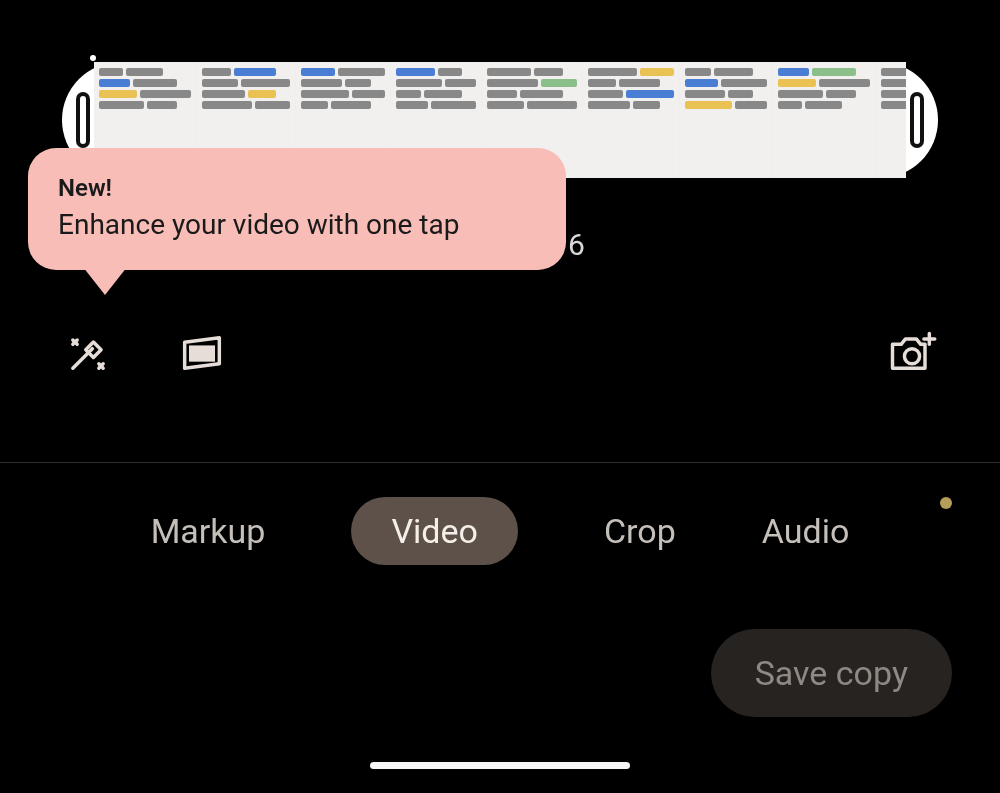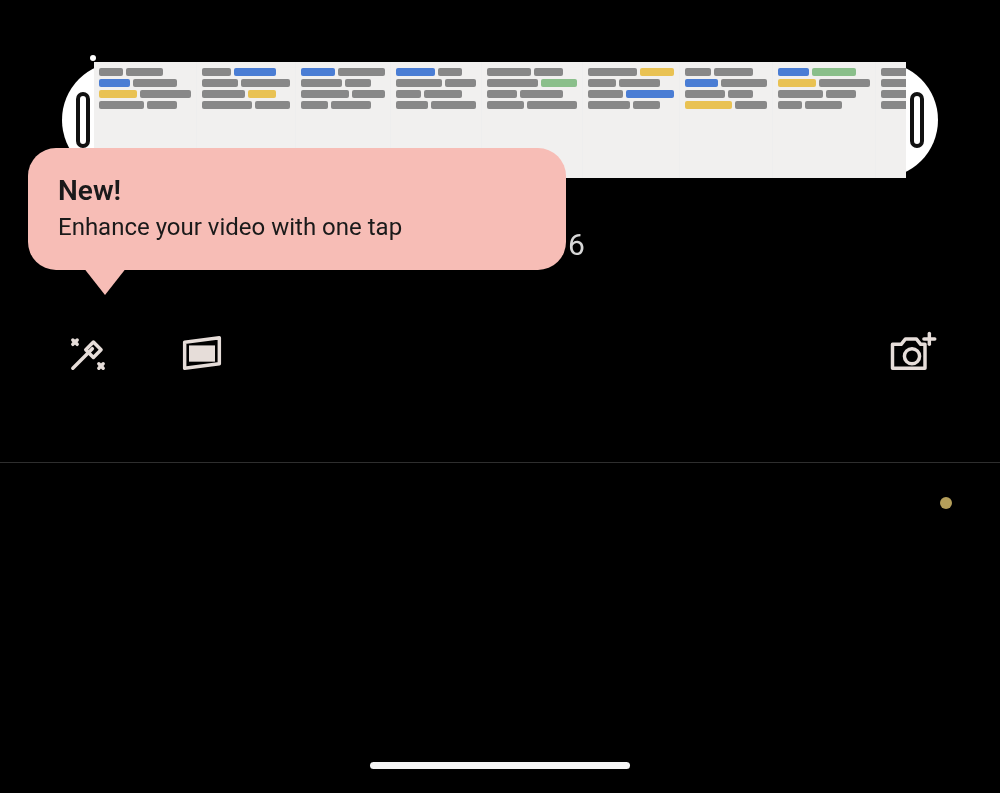--- a/index.html
+++ b/index.html
@@ -49,22 +49,22 @@
   
   .tooltip {
     position: absolute;
     left: 28px; top: 148px;
     width: 538px;
     background: #f7bdb6;
     border-radius: 28px;
     padding: 26px 30px 28px 30px;
     color: #1a1a1a;
   }
-  .tooltip .title { font-size: 28px; font-weight: 600; margin-bottom: 6px; }
-  .tooltip .body  { font-size: 24px; font-weight: 400; line-height: 1.2; }
+  .tooltip .title { font-size: 24px; font-weight: 600; margin-bottom: 6px; }
+  .tooltip .body  { font-size: 28px; font-weight: 400; line-height: 1.2; }
   .tooltip .tail {
     position: absolute; left: 55px; bottom: -25px;
     width: 0; height: 0;
     border-left: 22px solid transparent;
     border-right: 22px solid transparent;
     border-top: 28px solid #f7bdb6;
   }
   .counter-behind {
     position: absolute; left: 568px; top: 227px;
     color: #d7d7d7; font-size: 30px;
@@ -351,21 +351,28 @@
           <circle cx="24" cy="27" r="7"></circle>
           <line x1="40" y1="6" x2="40" y2="16"></line>
           <line x1="35" y1="11" x2="45" y2="11"></line>
         </svg>
       </span>
     </div>
   </div>
 
   <div class="divider"></div>
 
+  <div class="tabs" id="tabs">
+      <div class="tab">Markup</div>
+      <div class="tab active">Video</div>
+      <div class="tab">Crop</div>
+      <div class="tab">Audio</div>
+    </div>
   <div class="dot-indicator"></div>
 
   <div class="actions">
+    <div class="save">Save copy</div>
   </div>
 
   <div class="homebar"></div>
 
 
 </div>
 
 </body></html>

